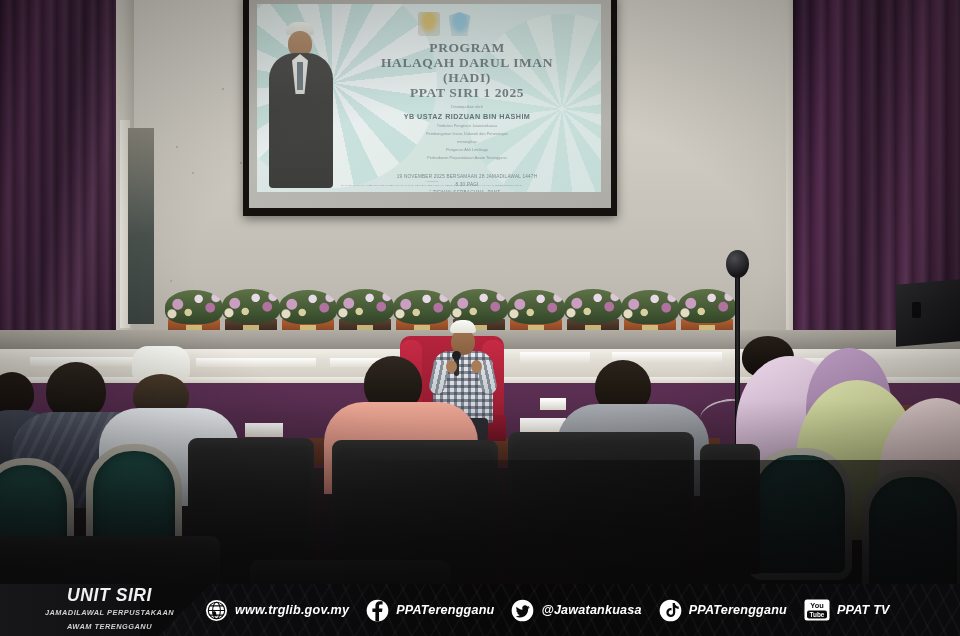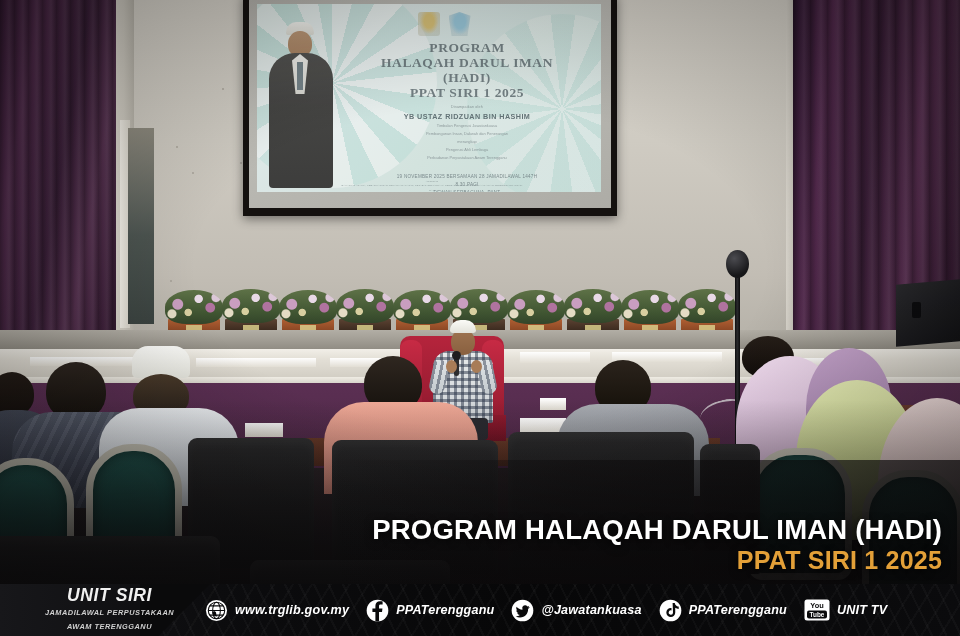--- a/index.html
+++ b/index.html
@@ -592,24 +592,20 @@
     <div class="lounge" style="left:700px;top:444px;width:60px;height:130px;"></div>
     <div class="lounge" style="left:-10px;top:536px;width:230px;height:100px;"></div>
     <div class="lounge" style="left:250px;top:560px;width:200px;height:76px;"></div>
 
   </div>
 
   <div class="vignette"></div>
   <div class="bottom-fade"></div>
   <div class="title-glow"></div>
 
-  <div class="title-block">
-    <div class="title-main">PROGRAM HALAQAH DARUL IMAN (HADI)</div>
-    <div class="title-sub">PPAT SIRI 1 2025</div>
-  </div>
 
   <div class="footer">
     <div class="footer-leaves"></div>
     <div class="footer-wedge"></div>
 
     <div class="unit-media">
       <div class="um-title">UNIT SIRI</div>
       <div class="um-sub">JAMADILAWAL PERPUSTAKAAN</div>
       <div class="um-sub" style="margin-top:4px">AWAM TERENGGANU</div>
     </div>
@@ -654,19 +650,19 @@
         <span class="social-label">PPATerengganu</span>
       </div>
 
       <div class="social">
         <svg class="ic yt" viewBox="0 0 26 22">
           <rect x="0.5" y="0.5" width="25" height="21" rx="2.5" fill="#fff"></rect>
           <text x="13" y="9.4" text-anchor="middle" font-family="Liberation Sans, sans-serif" font-size="7.4" font-weight="bold" fill="#0a0a0b">You</text>
           <rect x="3" y="11.4" width="20" height="8" rx="2" fill="#0a0a0b"></rect>
           <text x="13" y="18" text-anchor="middle" font-family="Liberation Sans, sans-serif" font-size="6.4" font-weight="bold" fill="#fff">Tube</text>
         </svg>
-        <span class="social-label">UNIT TV</span>
+        <span class="social-label">PPAT TV</span>
       </div>
 
     </div>
   </div>
 
 </div>
 
 </body></html>

